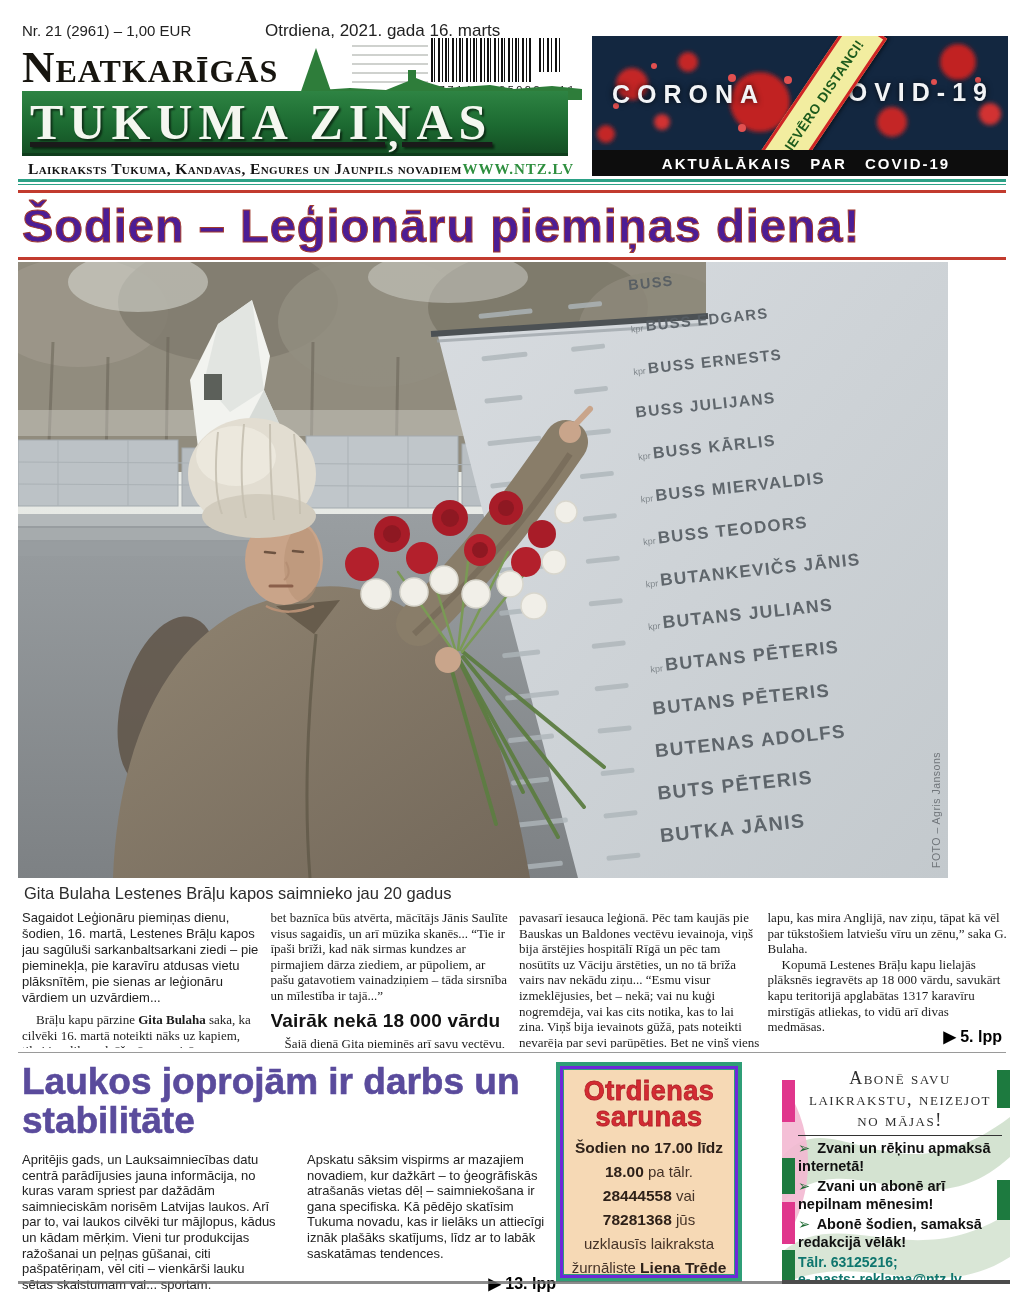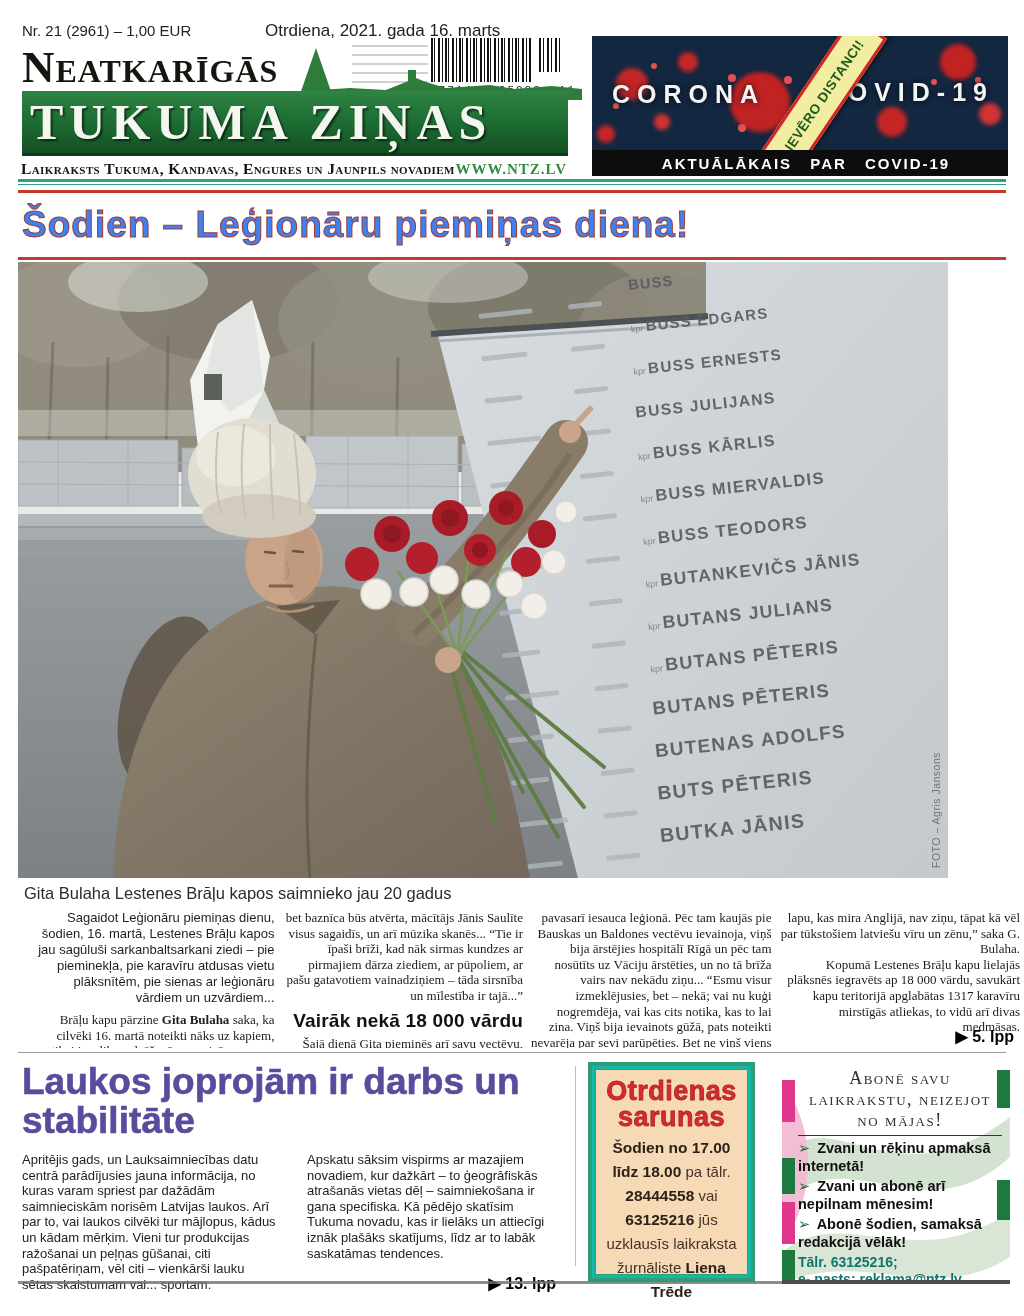--- a/index.html
+++ b/index.html
@@ -23,24 +23,24 @@
     font-family:"Liberation Mono",monospace;font-size:11px;letter-spacing:2px;padding:0 2px;}
   .barcode .issn{font-size:12px;color:#333;letter-spacing:1px;background:#fff;padding:1px 2px;display:inline-block;}
 
   .masthead{position:absolute;left:22px;top:44px;width:546px;height:112px;}
   .skyline{position:absolute;left:268px;top:4px;width:292px;height:52px;}
   .masthead-l1{position:relative;font-family:"Liberation Serif",serif;font-variant-caps:small-caps;
     font-weight:700;font-size:45px;line-height:46px;color:#17150f;letter-spacing:1px;
     text-shadow:1px 1px 0 #fff,-1px -1px 0 #fff;}
   .masthead-l2{position:relative;margin-top:1px;height:62px;display:flex;align-items:center;
     background:linear-gradient(180deg,#2e8443 0%,#1c6a31 55%,#144f24 100%);
-    border-bottom:3px solid #0f3d1c;}
+    border-bottom:3px solid #0f3d1c;text-decoration:underline;}
   .masthead-l2 span{font-family:"Liberation Serif",serif;font-weight:700;font-size:50px;
     color:#f4f7f0;letter-spacing:6px;padding-left:8px;text-shadow:2px 2px 2px rgba(0,0,0,.55);white-space:nowrap;}
-  .tagline-row{position:absolute;left:21px;top:160px;width:546px;display:flex;justify-content:space-between;align-items:baseline;}
+  .tagline-row{position:absolute;left:28px;top:160px;width:546px;display:flex;justify-content:space-between;align-items:baseline;}
   .tagline{font-family:"Liberation Serif",serif;font-variant-caps:small-caps;font-weight:700;
     font-size:15.5px;color:#141414;letter-spacing:.4px;}
   .website{font-family:"Liberation Serif",serif;font-weight:700;font-size:15px;color:#2f8f3f;letter-spacing:1px;}
   .teal-rule{position:absolute;left:18px;top:179px;width:988px;border-top:3px solid #2ba186;}
   .teal-rule::after{content:"";display:block;margin-top:2px;border-top:1px solid #2ba186;}
 
   
   .covid{position:absolute;left:592px;top:36px;width:416px;height:140px;}
   .covid-main{position:relative;width:100%;height:114px;background:#132740;overflow:hidden;}
   .covid-word{position:absolute;color:#f2f4f6;font-weight:700;font-size:25px;letter-spacing:7px;
@@ -50,53 +50,53 @@
   .ribbon{position:absolute;left:150px;top:38px;width:158px;height:36px;background:#f2eda0;
     border:3px solid #cf2525;transform:rotate(-56deg);display:flex;align-items:center;justify-content:center;
     box-shadow:2px 2px 4px rgba(0,0,0,.5);}
   .ribbon span{font-weight:700;font-size:13.5px;color:#1d5b1d;letter-spacing:.5px;white-space:nowrap;}
   .covid-bar{height:26px;background:#0d0d0d;display:flex;align-items:center;justify-content:center;padding-left:12px;}
   .covid-bar span{color:#fff;font-weight:700;font-size:15px;letter-spacing:2px;word-spacing:12px;}
 
   
   .headline-band{position:absolute;left:18px;top:190px;width:988px;height:64px;
     border-top:3px solid #c23b2e;border-bottom:3px solid #c23b2e;display:flex;align-items:center;}
-  .lead-headline{font-size:37px;font-weight:700;color:#3b82f6;letter-spacing:1px;padding-left:4px;
+  .lead-headline{font-size:47px;font-weight:700;color:#4c1d95;letter-spacing:1px;padding-left:4px;
     -webkit-text-stroke:1px #a23a2f;white-space:nowrap;}
 
   
   .photo{position:absolute;left:18px;top:262px;width:930px;height:616px;background:#dfe2e0;}
   .wall-name{font-family:"Liberation Sans",sans-serif;font-weight:700;fill:#565d63;letter-spacing:1.3px;opacity:.92;}
   .wall-rank{font-size:9px;fill:#7a8186;font-weight:400;letter-spacing:0;}
   .photo-credit-text{font-family:"Liberation Sans",sans-serif;font-size:10.5px;fill:#70757a;letter-spacing:.5px;}
 
   .photo-caption{position:absolute;left:24px;top:884px;font-size:16.5px;color:#2b2b2b;}
 
   
-  .article1{position:absolute;left:34px;top:910px;width:986px;height:138px;display:flex;gap:8px;text-align:right;}
+  .article1{position:absolute;left:22px;top:910px;width:986px;height:138px;display:flex;gap:8px;}
   .article1 .col{flex:1;position:relative;overflow:hidden;}
   .a1-sans{font-size:13px;line-height:16px;color:#1f1f1f;margin:0 0 6px 0;}
   .a1-serif{font-family:"Liberation Serif",serif;font-size:13px;line-height:15.6px;color:#1c1c1c;margin:0;}
   .a1-serif.indent{text-indent:14px;}
   .subhead{font-size:19px;font-weight:700;color:#111;margin:6px 0 4px 0;letter-spacing:.2px;}
   .more-link{position:absolute;right:6px;bottom:2px;font-weight:700;font-size:16px;color:#000;}
 
   .rule-mid{position:absolute;left:18px;top:1052px;width:988px;border-top:1px solid #9a9a9a;}
 
   
   .article2{position:absolute;left:22px;top:1062px;width:540px;height:212px;}
   .a2-headline{font-size:37px;line-height:39px;font-weight:700;color:#5a4b9c;letter-spacing:0;
     -webkit-text-stroke:.6px #5a4b9c;margin-bottom:12px;}
   .a2-cols{display:flex;gap:30px;}
   .a2-cols .col{flex:1;position:relative;font-size:13px;line-height:15.6px;color:#222;height:122px;overflow:visible;}
   .vdiv{position:absolute;left:575px;top:1066px;height:200px;border-left:1px solid #bdbdbd;}
 
   
-  .talks-box{position:absolute;left:588px;top:1062px;width:167px;height:220px;
-    border:4px solid #2f9e77;background:#14b8a6;padding:3px;box-sizing:border-box;}
+  .talks-box{position:absolute;left:556px;top:1062px;width:186px;height:220px;
+    border:4px solid #2f9e77;background:#6d28d9;padding:3px;box-sizing:border-box;}
   .talks-inner{border:1px solid #2f9e77;background:#f6d9b5;height:100%;box-sizing:border-box;
     display:flex;flex-direction:column;align-items:center;padding-top:8px;}
   .talks-title{font-size:27px;line-height:26px;font-weight:700;color:#d42b33;text-align:center;
     letter-spacing:.5px;-webkit-text-stroke:.8px #b01f27;}
   .talks-body{margin-top:6px;text-align:center;font-size:15px;line-height:24px;color:#453328;padding:0 6px;}
   .talks-body b{color:#2e2119;font-size:15.5px;}
 
   
   .ad{position:absolute;left:782px;top:1062px;width:228px;height:222px;background:#fff;overflow:hidden;}
   .ad-deco{position:absolute;inset:0;}
@@ -444,21 +444,21 @@
   </div>
 
   <div class="vdiv"></div>
 
   <div class="talks-box">
     <div class="talks-inner">
       <div class="talks-title">
         <div>Otrdienas</div>
         <div>sarunas</div>
       </div>
-      <p class="talks-body"><b>Šodien no 17.00 līdz 18.00</b><span> pa tālr. </span><b>28444558</b><span> vai </span><b>63125216</b><span> jūs uzklausīs laikraksta žurnāliste </span><b>Liena Trēde</b></p>
+      <p class="talks-body"><b>Šodien no 17.00 līdz 18.00</b><span> pa tālr. </span><b>28444558</b><span> vai </span><b>78281368</b><span> jūs uzklausīs laikraksta žurnāliste </span><b>Liena Trēde</b></p>
     </div>
   </div>
 
   <div class="ad">
     <svg class="ad-deco" width="228" height="222" viewBox="0 0 228 222">
       <path d="M0,95 C 50,35 110,145 228,55 L228,95 C 140,175 70,75 0,140 Z" fill="#cfe0cc" opacity=".9"></path>
       <path d="M0,190 C 60,140 130,215 228,150 L228,195 C 150,245 80,185 0,222 Z" fill="#cfe0cc" opacity=".8"></path>
       <path d="M0,20 C 30,60 36,120 8,170 L0,170 Z" fill="#f3b8d2" opacity=".9"></path>
       <rect x="0" y="18" width="13" height="42" fill="#e0368c"></rect>
       <rect x="0" y="140" width="13" height="42" fill="#e0368c"></rect>

